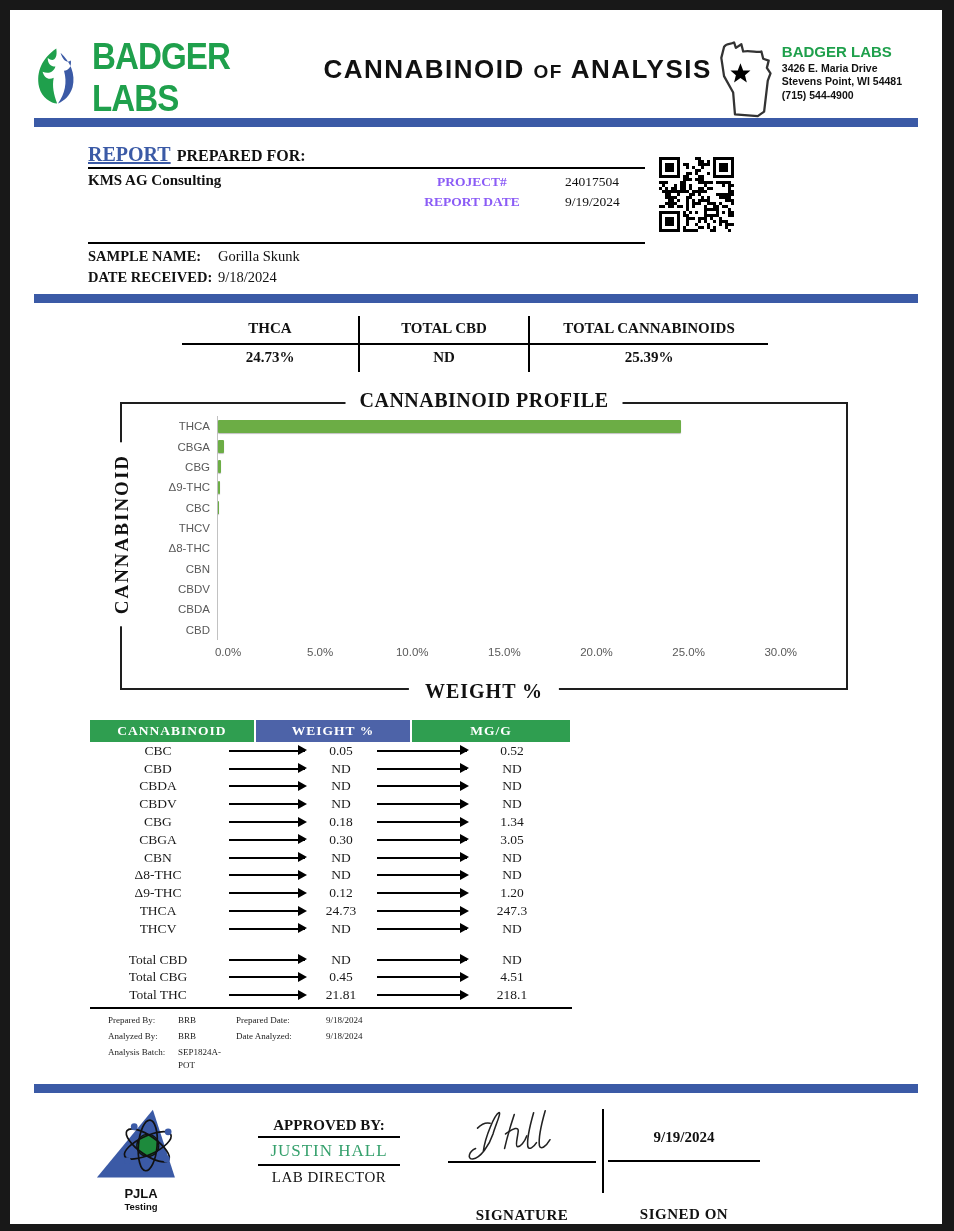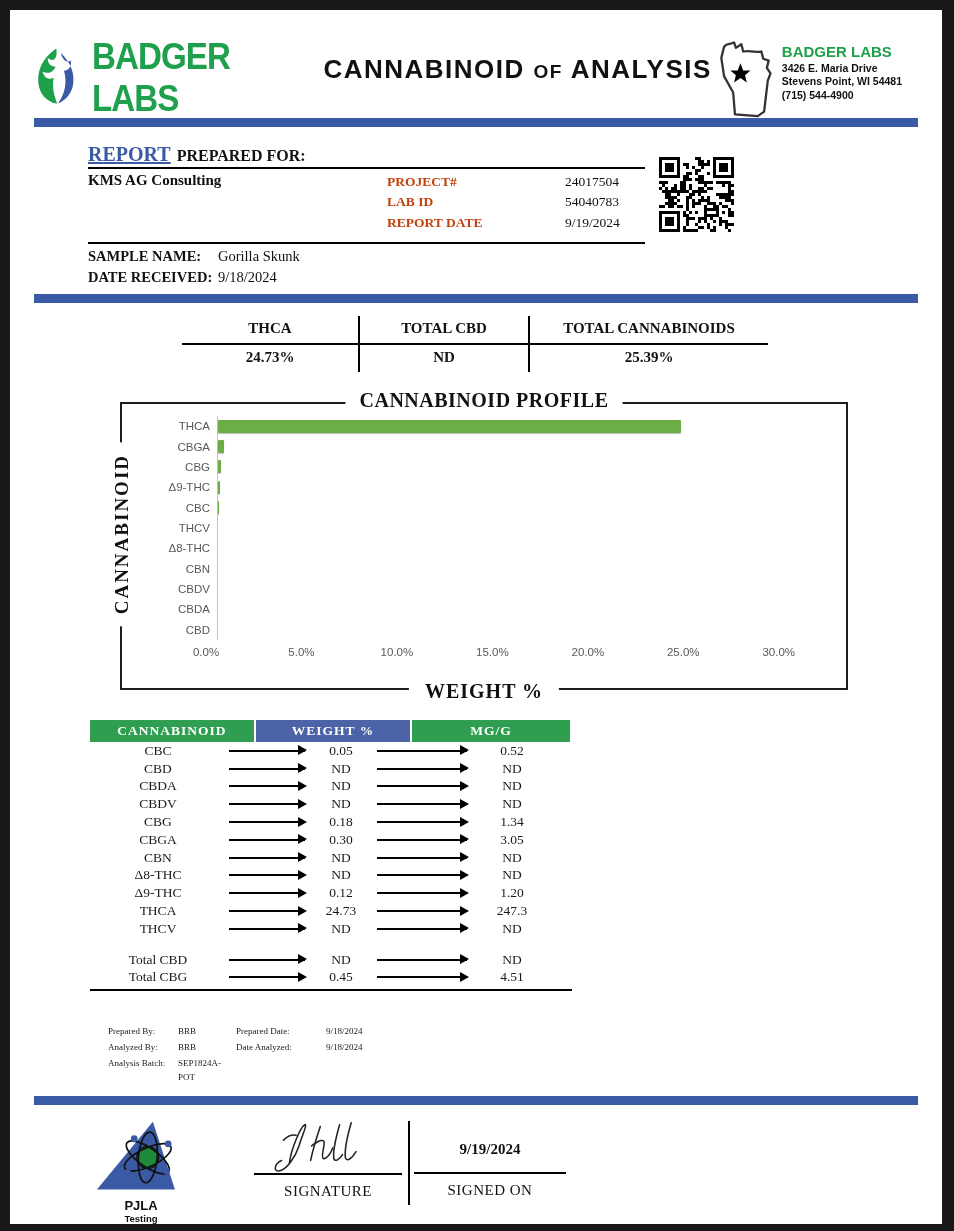--- a/index.html
+++ b/index.html
@@ -28,21 +28,21 @@
 
   
   .report{display:flex;margin:16px 0 0 78px;}
   .report-left{width:557px;}
   .report-title{border-bottom:2px solid #000;padding-bottom:1px;font-weight:700;font-size:16px;}
   .report-title .blue-u{color:#3b5aa6;font-size:20px;text-decoration:underline;margin-right:6px;}
   .report-row{display:flex;margin-top:3px;min-height:62px;}
   .client{flex:1;font-weight:700;font-size:15px;}
   .fields{width:258px;}
   .frow{display:flex;font-size:13.5px;line-height:1.5;}
-  .flab{flex:1;text-align:left;color:#c2410c;font-weight:700;}
+  .flab{flex:1;text-align:center;color:#8b5cf6;font-weight:700;}
   .fval{width:80px;margin-left:8px;}
   .sample-divider{border-top:2px solid #000;margin-top:8px;}
   .sample-row{display:flex;font-size:14.5px;margin-top:4px;}
   .sample-row .lbl{font-weight:700;width:130px;}
   .qr{margin-left:14px;margin-top:14px;width:78px;height:78px;}
 
   
   .summary{display:grid;grid-template-columns:176px 170px 240px;margin:13px 0 0 172px;width:586px;}
   .summary div{text-align:center;font-weight:700;font-size:15px;padding:4px 0 6px;}
   .sh{border-bottom:2.5px solid #000;}
@@ -58,21 +58,21 @@
   .ylab{margin:auto;writing-mode:vertical-rl;transform:rotate(180deg);background:#fff;
     padding:12px 3px;font-weight:700;font-size:19px;letter-spacing:2px;}
   .cbody{position:absolute;top:12px;left:26px;right:10px;bottom:26px;}
   .crows{position:absolute;top:0;left:0;right:0;bottom:22px;display:flex;flex-direction:column;}
   .crow{flex:1;display:flex;align-items:center;}
   .clab{width:62px;text-align:right;padding-right:7px;font-family:"Liberation Sans",sans-serif;
     font-size:11.5px;color:#595959;}
   .czone{flex:1;height:100%;border-left:1px solid
  #c2c2c2;display:flex;align-items:center;}
   .cbar{height:13px;background:#6cad45;border-radius:1px;box-shadow:0 1px 1px rgba(0,0,0,.25);}
-  .xticks{position:absolute;left:58px;right:0;bottom:-2px;height:18px;}
+  .xticks{position:absolute;left:80px;right:0;bottom:-2px;height:18px;}
   .xticks span{position:absolute;transform:translateX(-50%);font-family:"Liberation Sans",sans-serif;
     font-size:11.5px;color:#595959;white-space:nowrap;}
 
   
   .rtable{margin:30px 0 0 80px;width:482px;}
   .rhead{display:grid;grid-template-columns:164px 154px 158px;gap:2px;}
   .rhead div{color:#fff;text-align:center;font-weight:700;font-size:13.5px;letter-spacing:1px;padding:3px 0;}
   .hgreen{background:#2f9e50;}
   .hblue{background:#4d63a8;}
   .trow{display:grid;grid-template-columns:136px 82px 66px 96px 84px;height:17.8px;align-items:center;
@@ -81,34 +81,34 @@
   .acell{display:flex;align-items:center;height:100%;padding:0 3px;}
   .arr{flex:1;height:2px;background:#000;position:relative;}
   .arr::after{content:"";position:absolute;right:-2px;top:-4.5px;width:0;height:0;
     border-left:9px solid #000;border-top:5px solid transparent;border-bottom:5px solid transparent;}
   .tgap{height:13px;}
   .tbottom{border-top:2px solid #000;margin-top:3px;}
 
   
   .footnotes{display:flex;margin:3px 0 0 84px;font-size:9px;line-height:1.45;color:#222;}
   .fn-left{width:172px;}
-  .fn-right{margin-left:14px;display:grid;grid-template-columns:64px 52px 84px 66px;column-gap:6px;row-gap:3px;padding-top:2px;margin-top:29px;}
+  .fn-right{margin-left:14px;display:grid;grid-template-columns:64px 52px 84px 66px;column-gap:6px;row-gap:3px;padding-top:2px;}
 
   
   .approval{display:flex;align-items:flex-start;padding:10px 0 0 66px;}
   .pjla{width:130px;text-align:center;font-family:Liberation Sans, sans-serif;}
   .pjla-org{font-weight:700;font-size:13px;margin-top:1px;}
   .pjla-sub{font-weight:700;font-size:9.5px;}
   .approved{margin-left:52px;width:142px;text-align:center;padding-top:14px;}
   .ab-label{font-weight:700;font-size:15px;border-bottom:2px solid #000;padding-bottom:2px;}
   .ab-name{color:#35a06c;font-size:17px;letter-spacing:1px;border-bottom:2px solid #000;padding:3px 0 3px;}
   .ab-title{font-size:15px;padding-top:3px;letter-spacing:.5px;}
   .sigcol{margin-left:48px;width:148px;text-align:center;}
   .sigline{border-top:2px solid #000;margin-top:-4px;}
-  .siglabel{font-weight:400;font-size:15px;padding-top:8px;letter-spacing:.5px;}
+  .siglabel{font-weight:700;font-size:15px;padding-top:0;letter-spacing:.5px;margin-top:44px;}
   .vdiv{width:2px;background:#000;height:84px;margin:6px 4px 0 6px;}
   .signedcol{width:152px;text-align:center;padding-top:0;}
   .signeddate{font-weight:700;font-size:15px;padding:26px 0 14px;}
 </style>
 </head>
 <body>
 
 <div class="page">
 
   <header class="hdr">
@@ -144,24 +144,20 @@
     <div class="report-left">
       <div class="report-title">
         <span class="blue-u">REPORT</span><span>PREPARED FOR:</span>
       </div>
       <div class="report-row">
         <div class="client">KMS AG Consulting</div>
         <div class="fields" id="report-fields">
             <div class="frow">
               <span class="flab">PROJECT#</span>
               <span class="fval">24017504</span>
-            </div>
-            <div class="frow">
-              <span class="flab">LAB ID</span>
-              <span class="fval">54040783</span>
             </div>
             <div class="frow">
               <span class="flab">REPORT DATE</span>
               <span class="fval">9/19/2024</span>
             </div>
           </div>
       </div>
       <div class="sample-divider"></div>
       <div class="sample-row">
         <span class="lbl">SAMPLE NAME:</span>
@@ -622,20 +618,31 @@
           <div class="tname">Total CBG</div>
           <div class="acell">
             <div class="arr"></div>
           </div>
           <div class="tval">0.45</div>
           <div class="acell">
             <div class="arr"></div>
           </div>
           <div class="tval">4.51</div>
         </div>
+        <div class="trow">
+          <div class="tname">Total THC</div>
+          <div class="acell">
+            <div class="arr"></div>
+          </div>
+          <div class="tval">21.81</div>
+          <div class="acell">
+            <div class="arr"></div>
+          </div>
+          <div class="tval">218.1</div>
+        </div>
       </div>
     <div class="tbottom"></div>
   </div>
 
   <div class="footnotes">
     <div class="fn-right" id="fn-right">
         <span>Prepared By:</span>
         <span>BRB</span>
         <span>Prepared Date:</span>
         <span>9/18/2024</span>
@@ -666,20 +673,25 @@
           <circle cx="92" cy="34" r="4" fill="#3b5aa6"></circle>
           <circle cx="44" cy="68" r="4" fill="#3b5aa6"></circle>
           <circle cx="90" cy="66" r="4" fill="#3b5aa6"></circle>
           <circle cx="52" cy="28" r="4" fill="#3b5aa6"></circle>
         </svg>
       </span>
       <div class="pjla-org">PJLA</div>
       <div class="pjla-sub">Testing</div>
       
     </div>
+    <div class="approved">
+      <div class="ab-label">APPROVED BY:</div>
+      <div class="ab-name">JUSTIN HALL</div>
+      <div class="ab-title">LAB DIRECTOR</div>
+    </div>
     <div class="sigcol">
       <span>
         <svg width="140" height="58" viewBox="0 0 140 60">
           <g stroke="#222" stroke-width="1.6" fill="none" stroke-linecap="round">
             <path d="M30,50 C32,34 42,12 46,10 C49,9 43,22 40,32 C36,44 27,57 19,58 C13,58 15,50 22,47"></path>
             <path d="M24,26 C28,22 33,20 37,21"></path>
             <path d="M62,12 C58,24 54,38 52,47"></path>
             <path d="M53,32 C61,26 67,24 66,30 C65,38 63,44 65,45 C68,46 73,40 75,34"></path>
             <path d="M82,10 C78,24 75,38 76,45 C77,49 82,46 85,41"></path>
             <path d="M94,8 C90,22 87,37 88,44 C89,49 95,45 99,38"></path>

